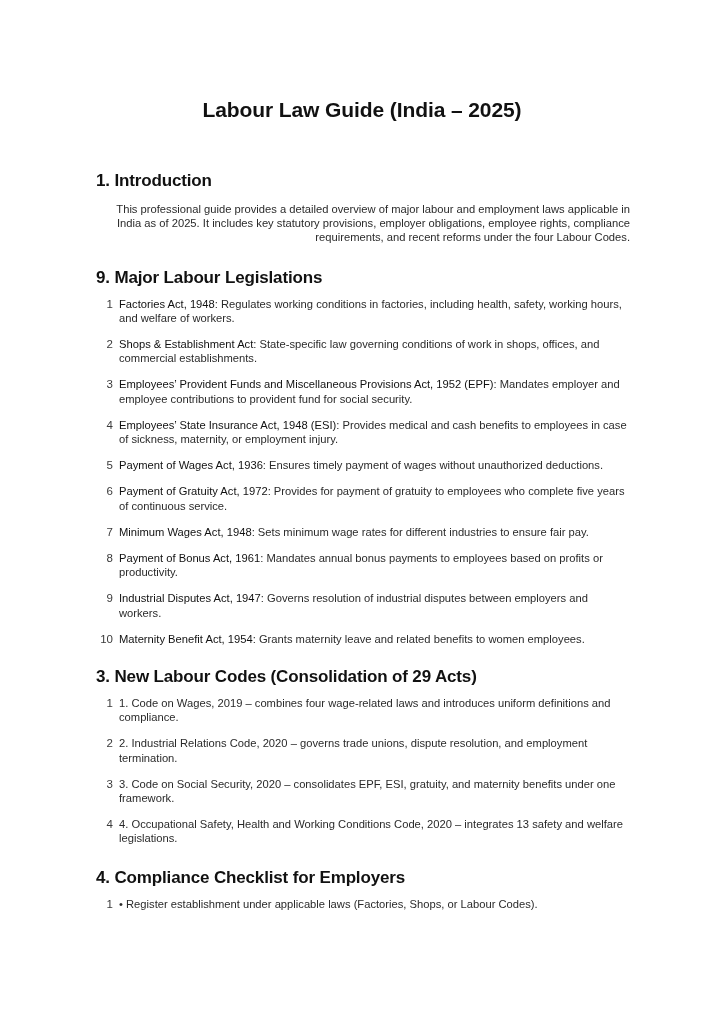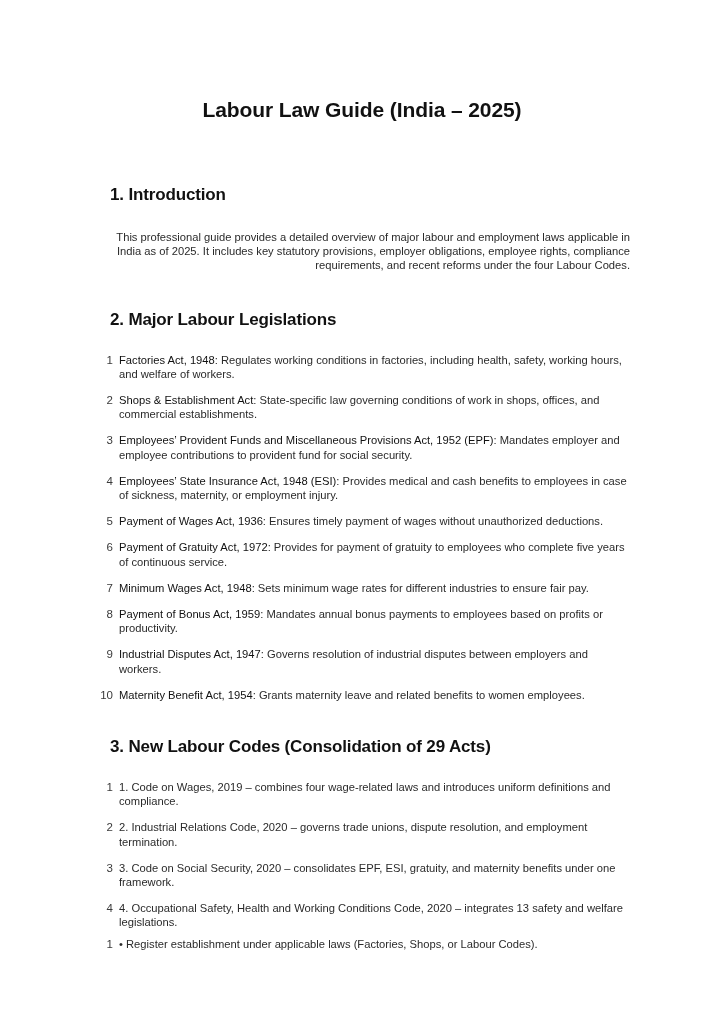--- a/index.html
+++ b/index.html
@@ -43,21 +43,21 @@
     padding-top: 97px;
   }
 
   
   .section-heading {
     font-size: 17px;
     font-weight: bold;
     line-height: 21px;
     color: #111111;
     letter-spacing: -0.15px;
-    margin: 16px;
+    margin: 2px;
   }
   .sec-intro   { padding-top: 45px; }
   .sec-major   { padding-top: 20px; }
   .sec-codes   { padding-top: 18px; }
   .sec-compl   { padding-top: 19px; }
 
   
   .para {
     font-size: 11.2px;
     line-height: 14.2px;
@@ -103,21 +103,21 @@
 <body>
 
 <div class="page">
   <div class="doc-body">
 
     <h1 class="doc-title">Labour Law Guide (India – 2025)</h1>
 
     <h2 class="section-heading sec-intro">1. Introduction</h2>
     <p class="para">This professional guide provides a detailed overview of major labour and employment laws applicable in India as of 2025. It includes key statutory provisions, employer obligations, employee rights, compliance requirements, and recent reforms under the four Labour Codes.</p>
 
-    <h2 class="section-heading sec-major">2. Major Labour Legislations</h2>
+    <h2 class="section-heading sec-major">9. Major Labour Legislations</h2>
     <ol class="num-list list-major">
         <li class="num-item">
           <span class="num-marker">1</span>
           <span class="item-text"><b>Factories Act, 1948</b>: Regulates working conditions in factories, including health, safety, working hours, and welfare of workers.</span>
         </li>
         <li class="num-item">
           <span class="num-marker">2</span>
           <span class="item-text"><b>Shops &amp; Establishment Act</b>: State-specific law governing conditions of work in shops, offices, and commercial establishments.</span>
         </li>
         <li class="num-item">
@@ -135,21 +135,21 @@
         <li class="num-item">
           <span class="num-marker">6</span>
           <span class="item-text"><b>Payment of Gratuity Act, 1972</b>: Provides for payment of gratuity to employees who complete five years of continuous service.</span>
         </li>
         <li class="num-item">
           <span class="num-marker">7</span>
           <span class="item-text"><b>Minimum Wages Act, 1948</b>: Sets minimum wage rates for different industries to ensure fair pay.</span>
         </li>
         <li class="num-item">
           <span class="num-marker">8</span>
-          <span class="item-text"><b>Payment of Bonus Act, 1959</b>: Mandates annual bonus payments to employees based on profits or productivity.</span>
+          <span class="item-text"><b>Payment of Bonus Act, 1961</b>: Mandates annual bonus payments to employees based on profits or productivity.</span>
         </li>
         <li class="num-item">
           <span class="num-marker">9</span>
           <span class="item-text"><b>Industrial Disputes Act, 1947</b>: Governs resolution of industrial disputes between employers and workers.</span>
         </li>
         <li class="num-item">
           <span class="num-marker">10</span>
           <span class="item-text"><b>Maternity Benefit Act, 1954</b>: Grants maternity leave and related benefits to women employees.</span>
         </li>
       </ol>
@@ -167,20 +167,21 @@
         <li class="num-item">
           <span class="num-marker">3</span>
           <span class="item-text">3. Code on Social Security, 2020 – consolidates EPF, ESI, gratuity, and maternity benefits under one framework.</span>
         </li>
         <li class="num-item">
           <span class="num-marker">4</span>
           <span class="item-text">4. Occupational Safety, Health and Working Conditions Code, 2020 – integrates 13 safety and welfare legislations.</span>
         </li>
       </ol>
 
+    <h2 class="section-heading sec-compl">4. Compliance Checklist for Employers</h2>
     <ol class="num-list list-compl">
         <li class="num-item">
           <span class="num-marker">1</span>
           <span class="item-text">• Register establishment under applicable laws (Factories, Shops, or Labour Codes).</span>
         </li>
       </ol>
 
   </div>
 </div>
 

